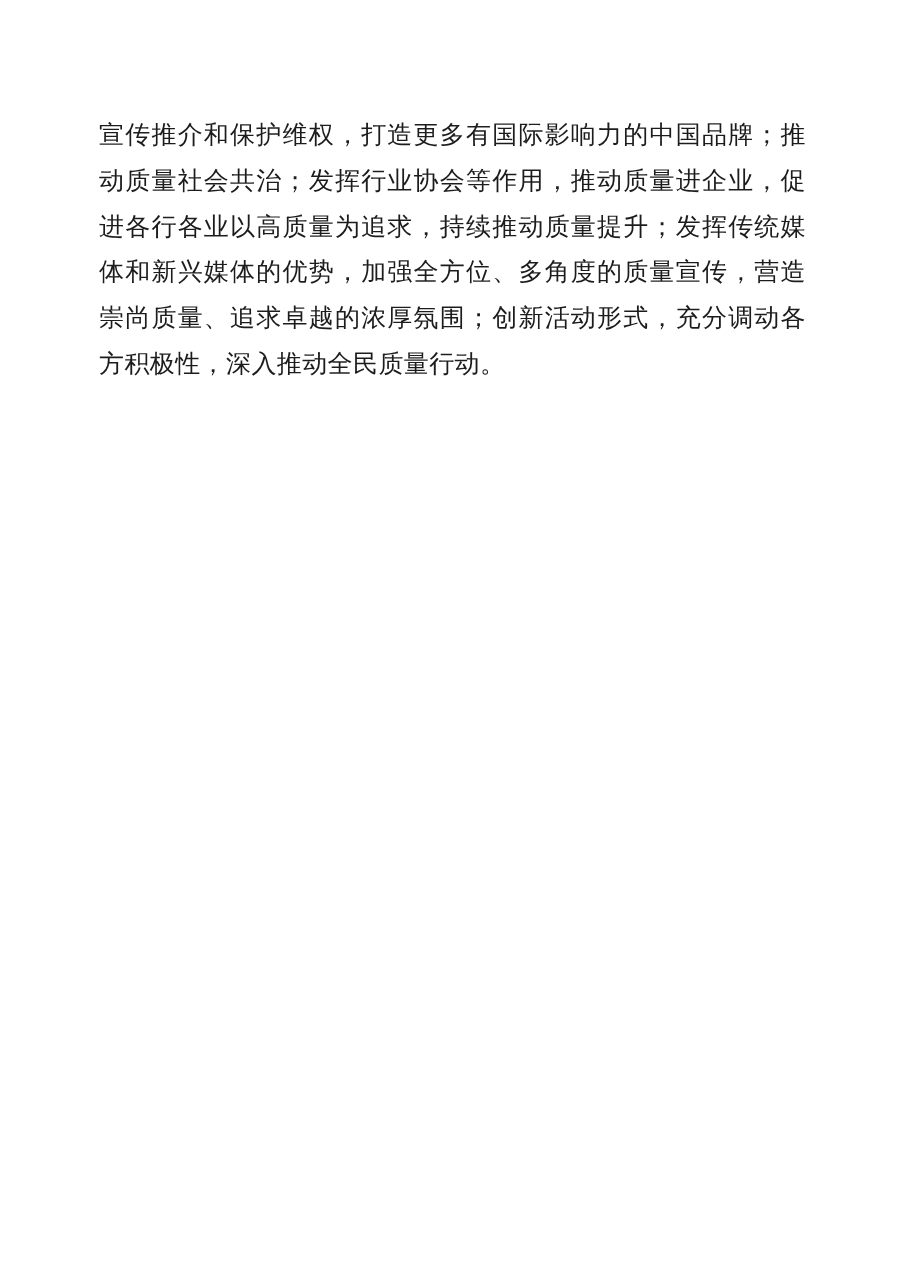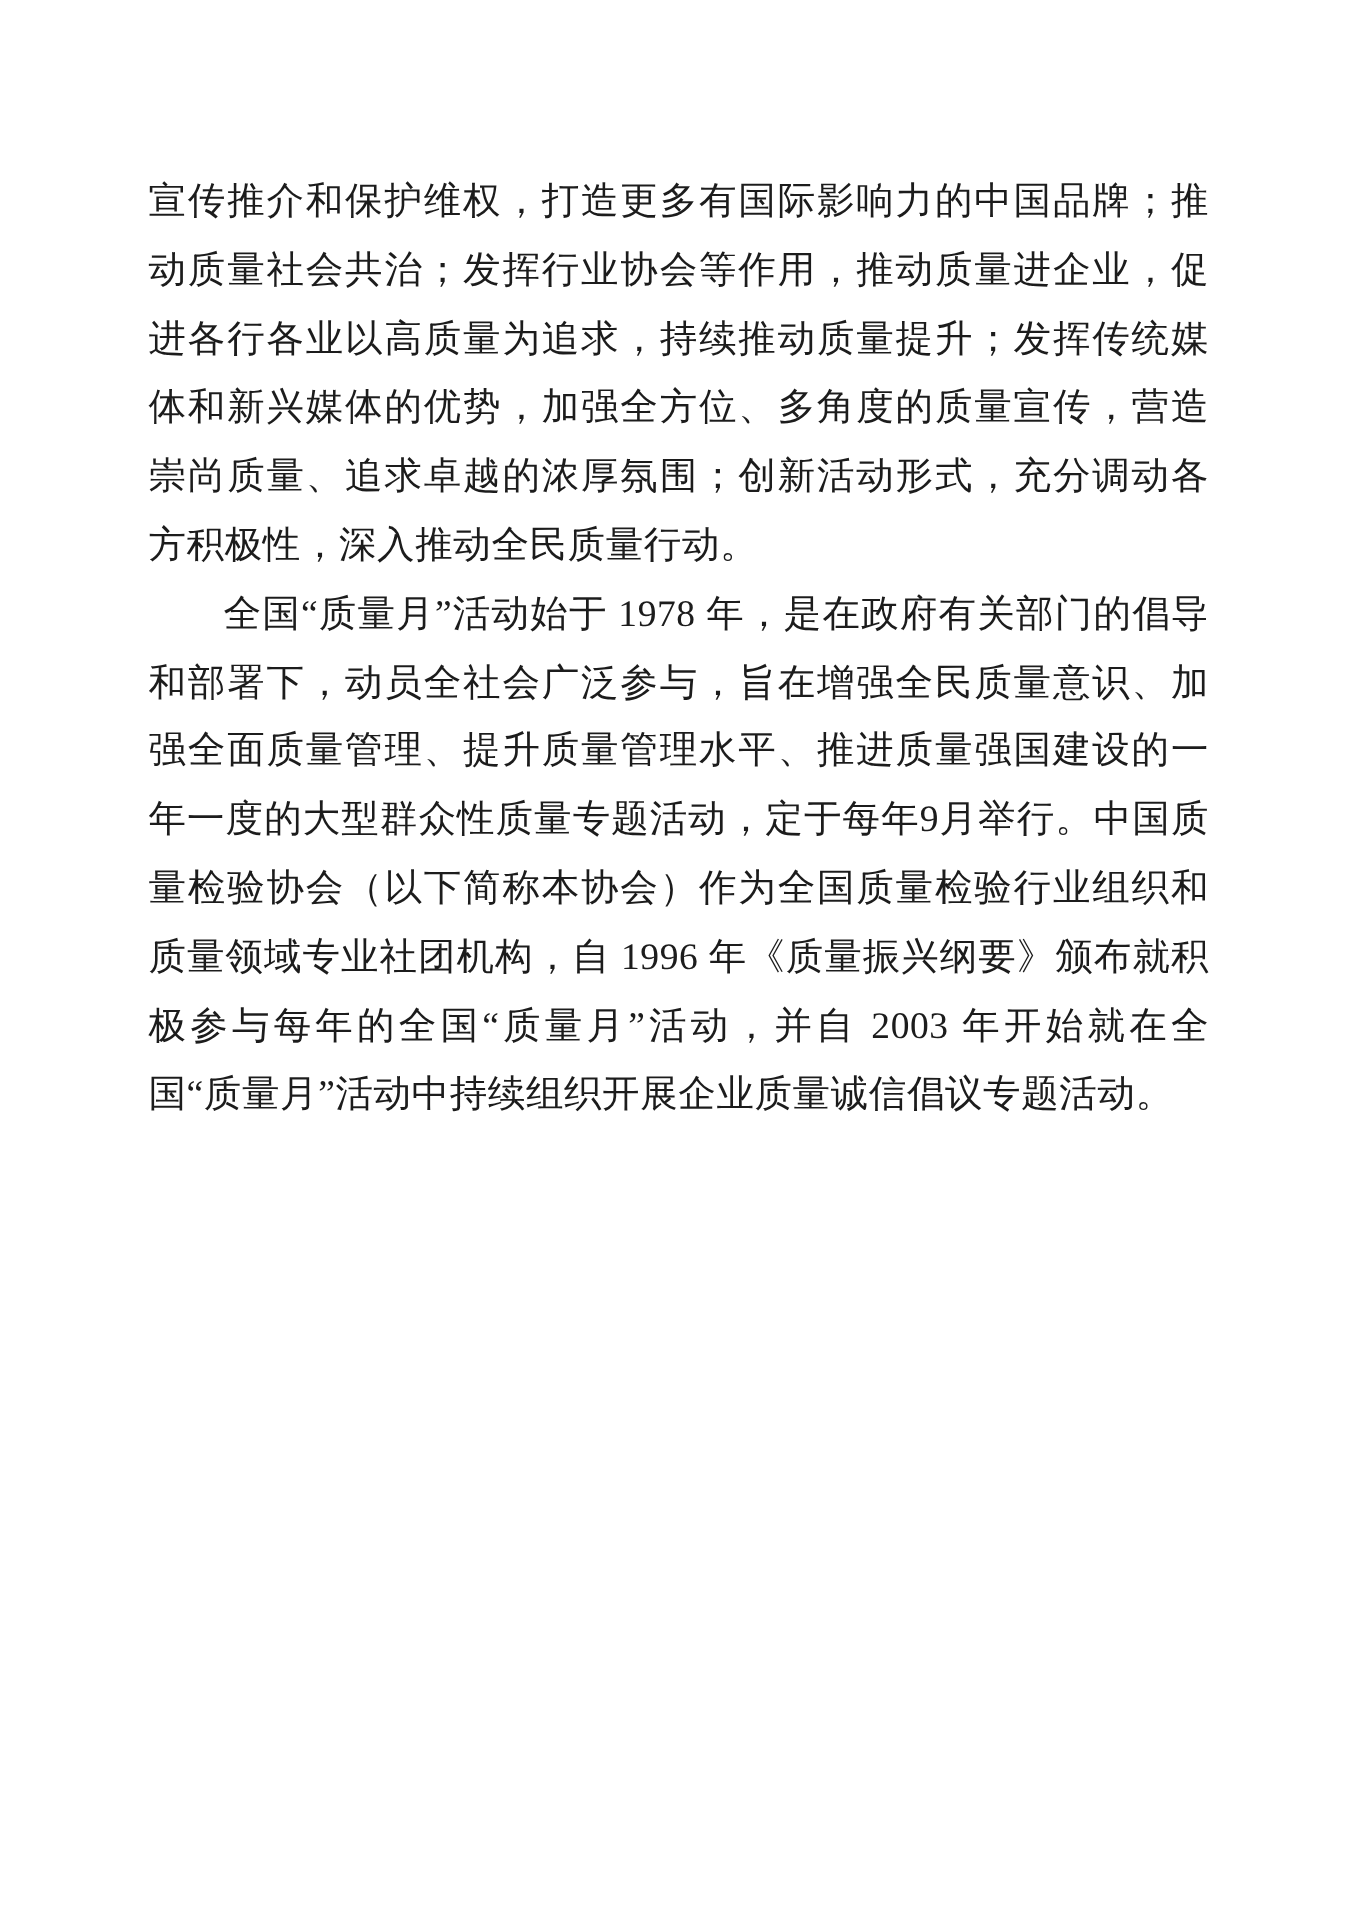--- a/index.html
+++ b/index.html
@@ -42,16 +42,15 @@
     letter-spacing: 3px;
     white-space: nowrap;
   }
 </style>
 </head>
 <body>
 
 <div class="page">
   <div class="content">
     <p class="para">宣传推介和保护维权，打造更多有国际影响力的中国品牌；推动质量社会共治；发挥行业协会等作用，推动质量进企业，促进各行各业以高质量为追求，持续推动质量提升；发挥传统媒体和新兴媒体的优势，加强全方位、多角度的质量宣传，营造崇尚质量、追求卓越的浓厚氛围；创新活动形式，充分调动各方积极性，深入推动全民质量行动。</p>
-    <p class="para indent">全国“质量月”活动始于 1978 年，是在政府有关部门的倡导和部署下，动员全社会广泛参与，旨在增强全民质量意识、加强全面质量管理、提升质量管理水平、推进质量强国建设的一年一度的大型群众性质量专题活动，定于每年9月举行。中国质量检验协会（以下简称本协会）作为全国质量检验行业组织和质量领域专业社团机构，自 1996 年《质量振兴纲要》颁布就积极参与每年的全国“质量月”活动，并自 2003 年开始就在全国“质量月”活动中持续组织开展企业质量诚信倡议专题活动。</p>
   </div>
   <div class="page-footer">— 2 —</div>
 </div>
 
 </body></html>

